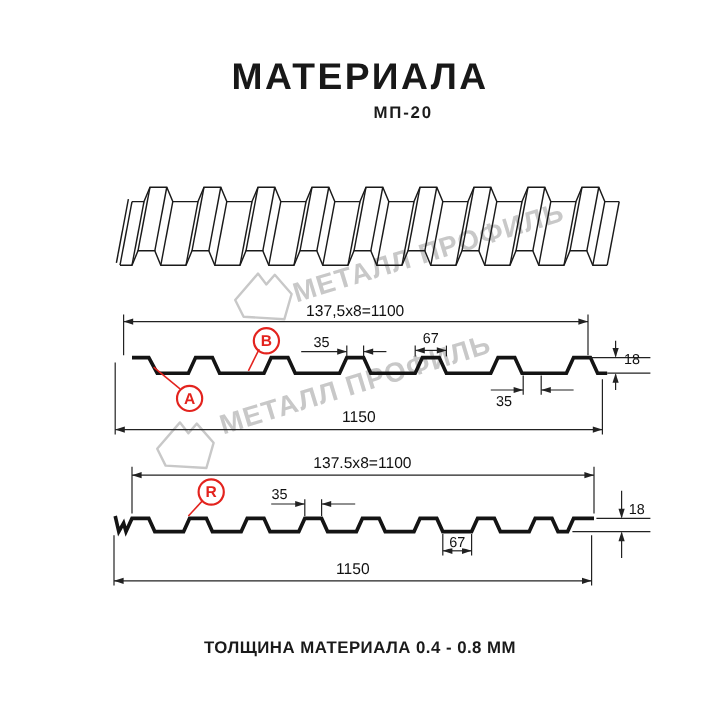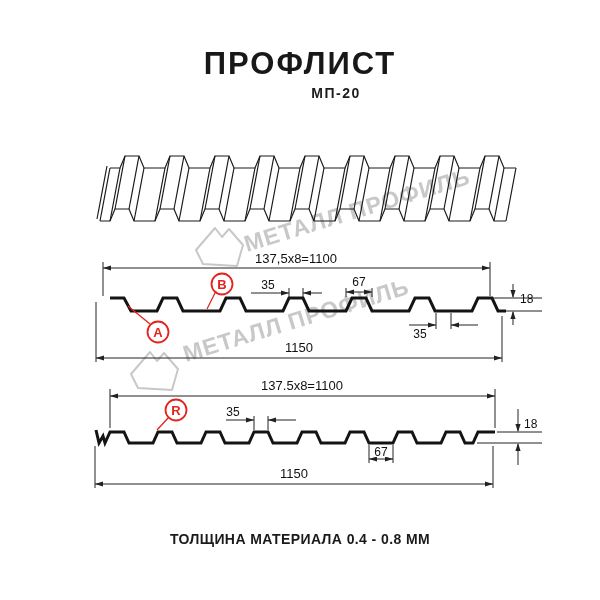--- a/index.html
+++ b/index.html
@@ -23,21 +23,21 @@
           fill:#c8c8c8;letter-spacing:1px;}
   .wmlogo{fill:none;stroke:#c8c8c8;stroke-width:2;stroke-linejoin:round;}
   .badge-circle{fill:none;stroke:#e3231e;stroke-width:1.8;}
   .badge-letter{font-family:"Liberation Sans",sans-serif;font-size:13px;font-weight:bold;
           fill:#e3231e;text-anchor:middle;}
   .leader{stroke:#e3231e;stroke-width:1.3;fill:none;}
 </style>
 </head>
 <body>
 
-<h1 class="page-title">ПРОФЛИСТ</h1>
+<h1 class="page-title">МАТЕРИАЛА</h1>
 <div class="page-subtitle">МП-20</div>
 
 <svg id="drawing" width="600" height="600" viewBox="0 0 600 600">
     <g>
       <g>
         <path d="M196,250 l19,-22 l7,9 l7,-8 l14,16 l-6,21 l-34,-2 Z" class="wmlogo"></path>
         <text x="0" y="0" class="wmtext" text-anchor="start" transform="translate(247,252) rotate(-17)">МЕТАЛЛ ПРОФИЛЬ</text>
       </g>
       <path d="M100,221 L110,221 L115,209 L129,209 L134,221 L155,221 L160,209 L174,209 L179,221 L200,221 L205,209 L219,209 L224,221 L245,221 L250,209 L264,209 L269,221 L290,221 L295,209 L309,209 L314,221 L335,221 L340,209 L354,209 L359,221 L380,221 L385,209 L399,209 L404,221 L425,221 L430,209 L444,209 L449,221 L470,221 L475,209 L489,209 L494,221 L506,221" class="thin3d"></path>
       <path d="M110,168 L120,168 L125,156 L139,156 L144,168 L165,168 L170,156 L184,156 L189,168 L210,168 L215,156 L229,156 L234,168 L255,168 L260,156 L274,156 L279,168 L300,168 L305,156 L319,156 L324,168 L345,168 L350,156 L364,156 L369,168 L390,168 L395,156 L409,156 L414,168 L435,168 L440,156 L454,156 L459,168 L480,168 L485,156 L499,156 L504,168 L516,168" class="thin3d"></path>

